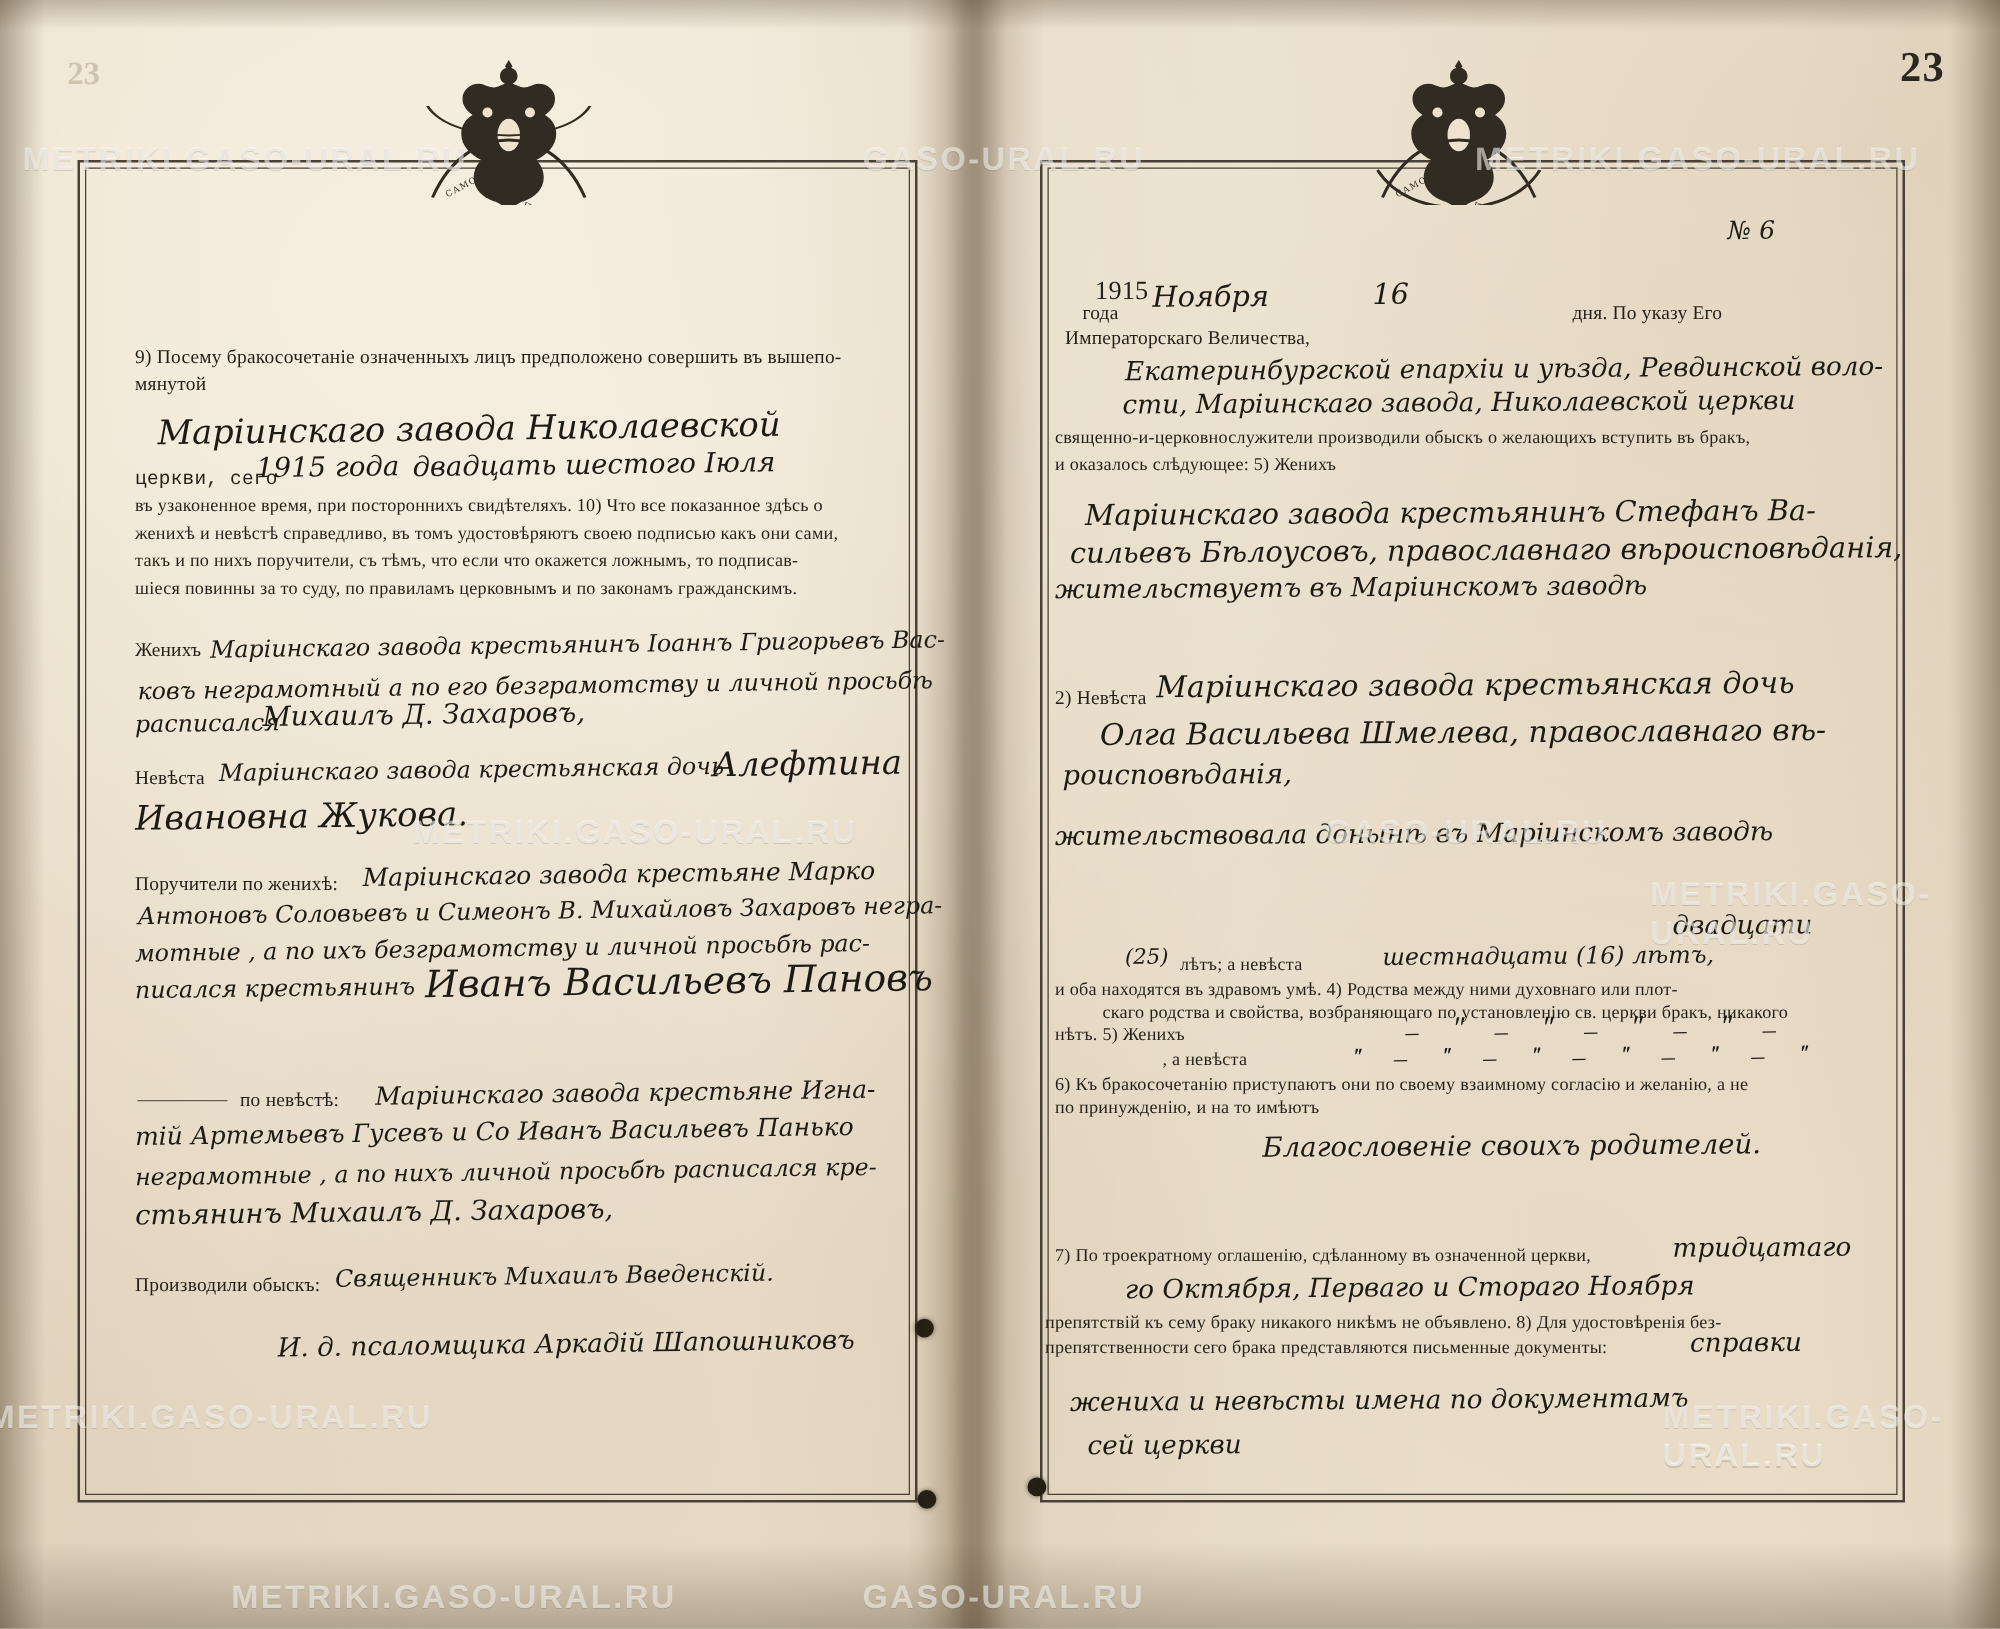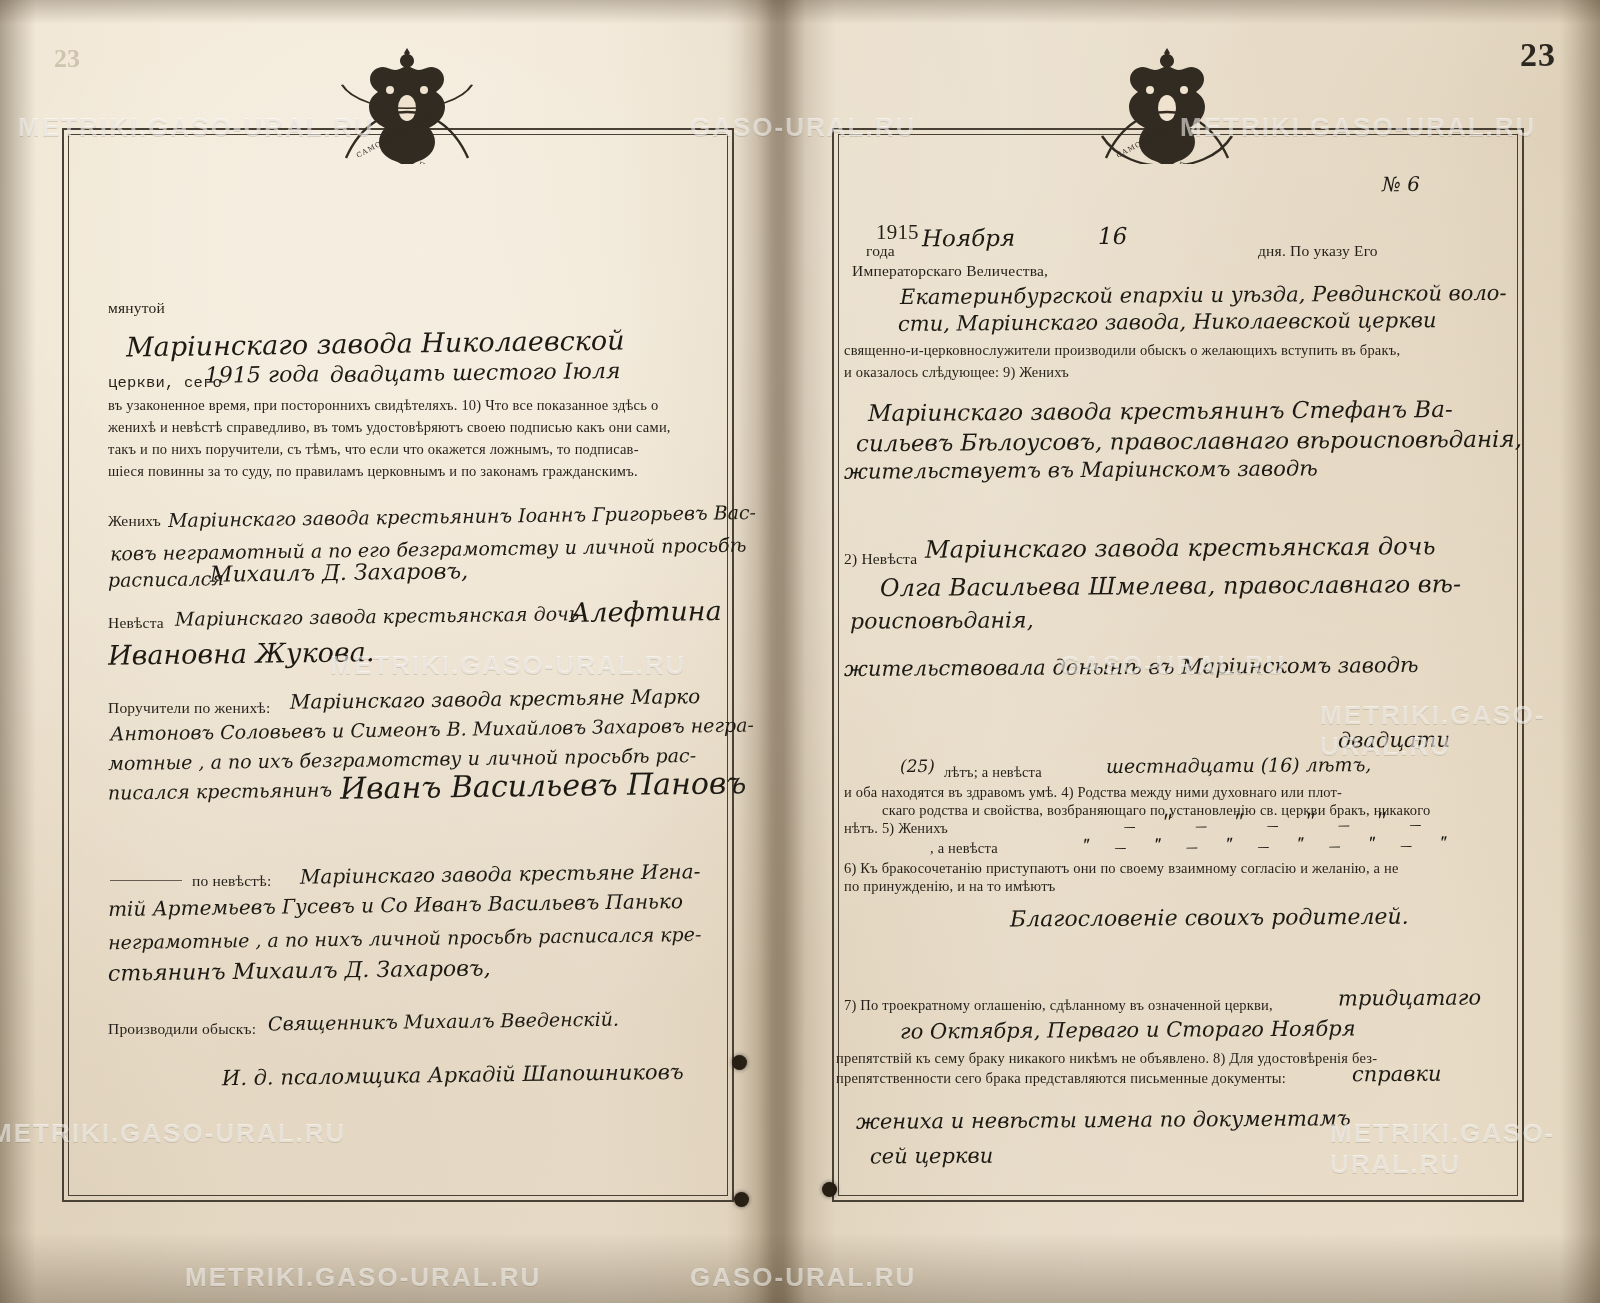--- a/index.html
+++ b/index.html
@@ -207,20 +207,21 @@
         <path d="M14 132 C30 96 56 86 75 86 C94 86 120 96 136 132" transform="translate(0,-20)"></path>
         <path d="M10 112 C20 138 50 150 75 150 C100 150 130 138 140 112" transform="translate(0,-48) scale(1,0.62) translate(0,28)"></path>
       </g>
       <g fill="#322b22" font-family="DejaVu Serif" font-size="7" letter-spacing="1">
         <text x="26" y="112" transform="rotate(-28 26 112)">САМОДЕРЖАВНОЕ</text>
         <text x="86" y="120" transform="rotate(22 86 120)">ПРАВОСЛАВНОЕ</text>
       </g>
     </svg>
   </div>
 
+  <div class="printed" style="left:108px; top:275px; width:600px;">9) Посему бракосочетаніе означенныхъ лицъ предположено совершить въ вышепо-</div>
   <div class="printed" style="left:108px; top:297px;">мянутой</div>
 
   <div class="hand l2" style="left:126px; top:328px; font-size:27px;">Маріинскаго завода Николаевской</div>
 
   <div class="printed" style="left:108px; top:372px;font-family:Liberation Mono, monospace;">церкви, сего</div>
   <div class="hand l2" style="left:205px; top:362px; font-size:22px;">1915 года</div>
   <div class="hand l2" style="left:330px; top:360px; font-size:22px;">двадцать шестого Іюля</div>
 
   <div class="printed small" style="left:108px; top:395px; width:620px;">въ узаконенное время, при постороннихъ свидѣтеляхъ. 10) Что все показанное здѣсь о</div>
   <div class="printed small" style="left:108px; top:417px; width:620px;">женихѣ и невѣстѣ справедливо, въ томъ удостовѣряютъ своею подписью какъ они сами,</div>
@@ -287,21 +288,21 @@
   <div class="printed" style="left:876px; top:218px; font-size:21px;">1915</div>
   <div class="printed" style="left:866px; top:240px;">года</div>
   <div class="hand flat" style="left:922px; top:225px; font-size:23px;">Ноября</div>
   <div class="hand flat" style="left:1098px; top:223px; font-size:23px;">16</div>
   <div class="printed" style="left:1258px; top:240px;">дня. По указу Его</div>
   <div class="printed" style="left:852px; top:260px;">Императорскаго Величества,</div>
 
   <div class="hand flat" style="left:900px; top:283px; font-size:21px;">Екатеринбургской епархiи и уѣзда, Ревдинской воло-</div>
   <div class="hand flat" style="left:898px; top:310px; font-size:21px;">сти, Маріинскаго завода, Николаевской церкви</div>
   <div class="printed small" style="left:844px; top:340px; width:660px;">священно-и-церковнослужители производили обыскъ о желающихъ вступить въ бракъ,</div>
-  <div class="printed small" style="left:844px; top:362px;">и оказалось слѣдующее: 9) Женихъ</div>
+  <div class="printed small" style="left:844px; top:362px;">и оказалось слѣдующее: 5) Женихъ</div>
 
   <div class="hand flat" style="left:868px; top:398px; font-size:23px;">Маріинскаго завода крестьянинъ Стефанъ Ва-</div>
   <div class="hand flat" style="left:856px; top:428px; font-size:23px;">сильевъ Бѣлоусовъ, православнаго вѣроисповѣданія,</div>
   <div class="hand flat" style="left:844px; top:458px; font-size:21px;">жительствуетъ въ Маріинскомъ заводѣ</div>
 
   <div class="printed" style="left:844px; top:548px;">2) Невѣста</div>
   <div class="hand flat" style="left:925px; top:534px; font-size:24px;">Маріинскаго завода крестьянская дочь</div>
   <div class="hand flat" style="left:880px; top:572px; font-size:24px;">Олга Васильева Шмелева, православнаго вѣ-</div>
   <div class="hand flat" style="left:850px; top:608px; font-size:22px;">роисповѣданія,</div>
   <div class="hand flat" style="left:844px; top:655px; font-size:21px;">жительствовала донынѣ въ Маріинскомъ заводѣ</div>

